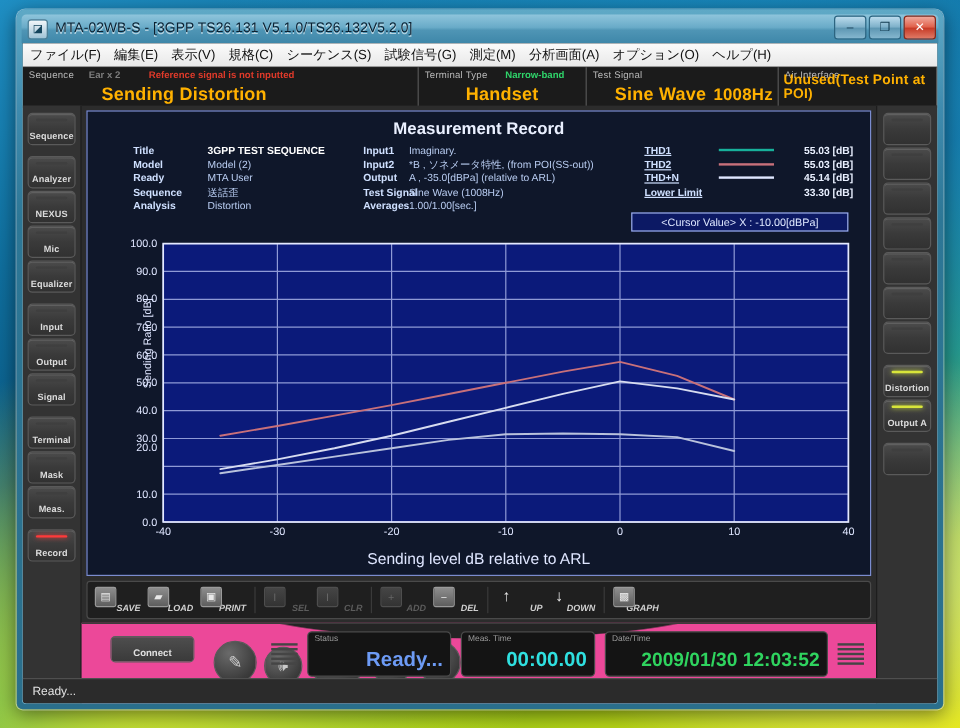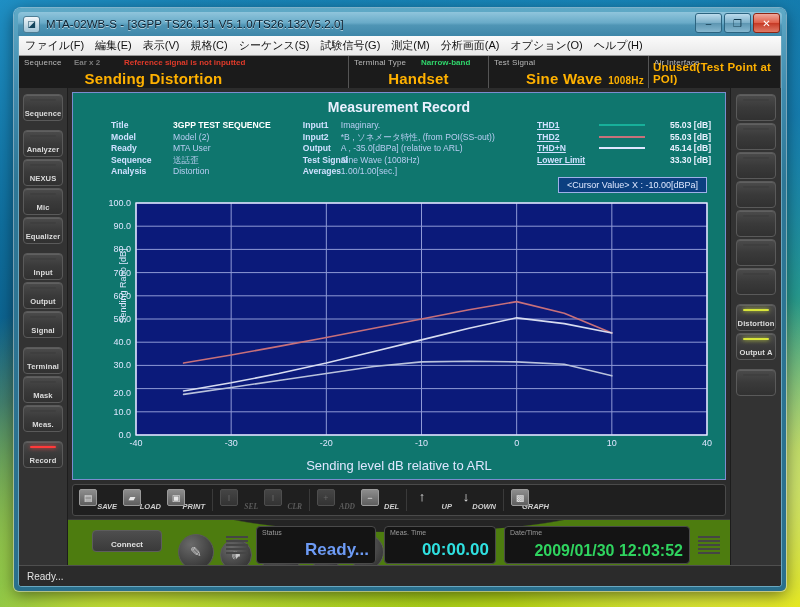--- a/index.html
+++ b/index.html
@@ -55,21 +55,21 @@
   .icell .big{position:absolute;left:0;right:6px;bottom:2px;text-align:right;font-size:15px;font-weight:bold;color:#ffb100;letter-spacing:.2px;}
   .c1{width:330px;}
   .c1 .ear{left:55px;color:#7d7d7d;}
   .c1 .warn{left:105px;color:#e03a2a;}
   .c1 .big{text-align:center;right:0;padding-right:60px;}
   .c2{width:140px;}
   .c2 .sub{left:72px;color:#2fd46a;}
   .c2 .big{text-align:center;right:0;}
   .c3{width:160px;}
   .c3 .big{right:4px;display:flex;justify-content:flex-end;align-items:baseline;gap:6px;}
-  .c3 .hz{font-size:10px;}
+  .c3 .hz{font-size:14px;}
   .c4{flex:1;}
   .c4 .big{left:4px;right:auto;text-align:left;font-size:11.5px;bottom:4px;}
 
   
   .body{position:absolute;left:0;right:0;top:52px;bottom:0;display:flex;background:#2c2c2c;}
   .sidecol{width:48px;background:#333;padding-top:6px;display:flex;flex-direction:column;align-items:center;gap:2px;
     border-right:1px solid #1d1d1d;}
   .sidecol.right{width:50px;border-right:none;border-left:1px solid #1d1d1d;}
   .sbtn{width:40px;height:27px;border-radius:4px;box-sizing:border-box;
     background:linear-gradient(180deg,#4b4b4b,#3a3a3a 50%,#313131);
@@ -77,65 +77,65 @@
     display:flex;align-items:flex-end;justify-content:center;padding-bottom:2px;position:relative;}
   .sbtn span{font-size:7.6px;color:#dcdcdc;font-weight:bold;letter-spacing:.1px;}
   .sbtn.gap{margin-top:7px;}
   .sbtn::before{content:"";position:absolute;left:6px;right:6px;top:4px;height:2px;border-radius:1px;background:#3f3f3f;}
   .sbtn.act-red::before{background:#ff3a3a;box-shadow:0 0 4px #ff3a3a;}
   .sbtn.act-yel::before{background:#d8e53a;box-shadow:0 0 4px #cfe03a;}
   .sbtn.empty span{color:#3f3f3f;}
 
   
   .center{flex:1;display:flex;flex-direction:column;min-width:0;}
-  .chartpane{margin:4px 4px 0 4px;flex:1;background:#0f766e;border:1px solid #7b8ccf;position:relative;overflow:hidden;}
+  .chartpane{margin:4px 4px 0 4px;flex:1;background:#0f172a;border:1px solid #7b8ccf;position:relative;overflow:hidden;}
   .chart-title{position:absolute;left:0;right:0;top:6px;text-align:center;font-size:14px;color:#eaf0ff;font-weight:bold;}
 
   .meta{position:absolute;top:27px;left:38px;right:10px;display:flex;gap:0;}
   .mcol{display:flex;flex-direction:column;gap:1px;}
   .mrow{display:flex;font-size:8.6px;line-height:10.6px;white-space:nowrap;}
   .mrow .k{color:#cfe0ff;font-weight:bold;width:62px;}
   .mrow .v{color:#b9cdf2;}
   .mrow .v.hi{color:#ffffff;font-weight:bold;}
   .mcol2{margin-left:32px;}
   .mcol2 .k{width:38px;}
 
   .legend{position:absolute;right:14px;top:27px;display:flex;flex-direction:column;gap:1px;}
   .lrow{display:flex;align-items:center;font-size:8.6px;line-height:10.6px;color:#cfe0ff;font-weight:bold;}
   .lrow .ln{width:62px;color:#cfe0ff;text-decoration:underline;}
   .lrow .swatchbox{width:56px;display:flex;align-items:center;}
   .lrow .sw{width:46px;height:2px;display:block;}
   .lrow .val{width:56px;text-align:right;color:#e9f0ff;}
 
-  .cursorbox{position:absolute;right:18px;top:84px;border:1px solid #9fb0e8;padding:2px 8px;
+  .cursorbox{position:absolute;right:18px;top:84px;border:1px solid #9fb0e8;padding:2px 24px;
     font-size:9px;color:#dfe8ff;background:rgba(10,26,140,.6);}
 
   .plotwrap{position:absolute;left:0;right:0;top:0;bottom:0;}
   .ylabel{position:absolute;left:12px;top:50%;transform:translateY(-50%) rotate(-90deg);
     font-size:9px;color:#dfe6ff;white-space:nowrap;}
   .xlabel{position:absolute;left:0;right:0;bottom:6px;text-align:center;font-size:13px;color:#dfe6ff;}
   .ytick{position:absolute;right:0;transform:translateY(-50%);font-size:9px;color:#dfe6ff;text-align:right;width:40px;}
   .xtick{position:absolute;top:2px;transform:translateX(-50%);font-size:9px;color:#dfe6ff;}
 
   
   .rectool{height:30px;margin:4px 4px 3px 4px;background:#1f1f1f;border:1px solid #4a4a4a;border-radius:3px;
     display:flex;align-items:center;padding-left:4px;gap:2px;}
   .tsep{width:1px;height:22px;background:#3a3a3a;margin:0 3px;}
   .tbtn{width:42px;height:24px;position:relative;display:flex;align-items:flex-end;justify-content:flex-end;
     padding:0 2px 1px 0;box-sizing:border-box;}
   .tbtn .gi{position:absolute;left:2px;top:1px;width:16px;height:15px;border-radius:2px;
     background:linear-gradient(180deg,#8d8d8d,#5e5e5e);border:1px solid #9a9a9a;
     display:flex;align-items:center;justify-content:center;font-size:9px;color:#e8e8e8;}
   .tbtn .tl{font-size:7.5px;color:#cfcfcf;font-style:italic;font-weight:bold;}
   .tbtn.dis .gi{background:linear-gradient(180deg,#454545,#333);border-color:#4e4e4e;color:#666;}
-  .tbtn.dis .tl{color:#5c5c5c;font-family:Liberation Serif, serif;}
+  .tbtn.dis .tl{color:#5c5c5c;}
   .arrowglyph{font-size:13px;color:#e8e8e8;}
 
   
-  .deck{height:66px;background:#4d7c0f;position:relative;border-top:1px solid #3c3c3c;text-decoration:underline;}
+  .deck{height:66px;background:#ec4899;position:relative;border-top:1px solid #3c3c3c;text-decoration:underline;}
   .deck .curve{position:absolute;left:0;right:0;top:0;height:34px;
     background:radial-gradient(ellipse 330px 44px at 50% -14px,#242424 0 58%,rgba(36,36,36,0) 60%);}
   .connect{position:absolute;left:24px;top:10px;width:70px;height:22px;border-radius:4px;
     background:linear-gradient(180deg,#4e4e4e,#3a3a3a);border:1px solid #5d5d5d;
     display:flex;align-items:flex-end;justify-content:center;padding-bottom:2px;box-sizing:border-box;}
   .connect span{font-size:8px;color:#e0e0e0;font-weight:bold;}
   .transport{position:absolute;left:110px;top:2px;display:flex;align-items:center;gap:6px;}
   .knob{border-radius:50%;background:radial-gradient(circle at 35% 28%,#6a6a6a,#3b3b3b 70%,#2c2c2c);
     border:1px solid #5a5a5a;display:flex;align-items:center;justify-content:center;color:#c9c9c9;}
   .k34{width:34px;height:34px;margin-top:8px;font-size:14px;}
@@ -339,21 +339,21 @@
             </div>
 
           <div class="cursorbox">&lt;Cursor Value&gt; X : -10.00[dBPa]</div>
 
           <div class="plotwrap">
             <div class="ylabel">Sending Ratio [dB]</div>
             <div class="xlabel">Sending level dB relative to ARL</div>
             <div id="yticks">
                 <div class="ytick" style="top: 342px; left: 18px;">0.0</div>
                 <div class="ytick" style="top: 318.8px; left: 18px;">10.0</div>
-                <div class="ytick" style="top: 300px; left: 18px;">20.0</div>
+                <div class="ytick" style="top: 280px; left: 18px;">20.0</div>
                 <div class="ytick" style="top: 272.4px; left: 18px;">30.0</div>
                 <div class="ytick" style="top: 249.2px; left: 18px;">40.0</div>
                 <div class="ytick" style="top: 226px; left: 18px;">50.0</div>
                 <div class="ytick" style="top: 202.8px; left: 18px;">60.0</div>
                 <div class="ytick" style="top: 179.6px; left: 18px;">70.0</div>
                 <div class="ytick" style="top: 156.4px; left: 18px;">80.0</div>
                 <div class="ytick" style="top: 133.2px; left: 18px;">90.0</div>
                 <div class="ytick" style="top: 110px; left: 18px;">100.0</div>
               </div>
             <div id="xticks">

